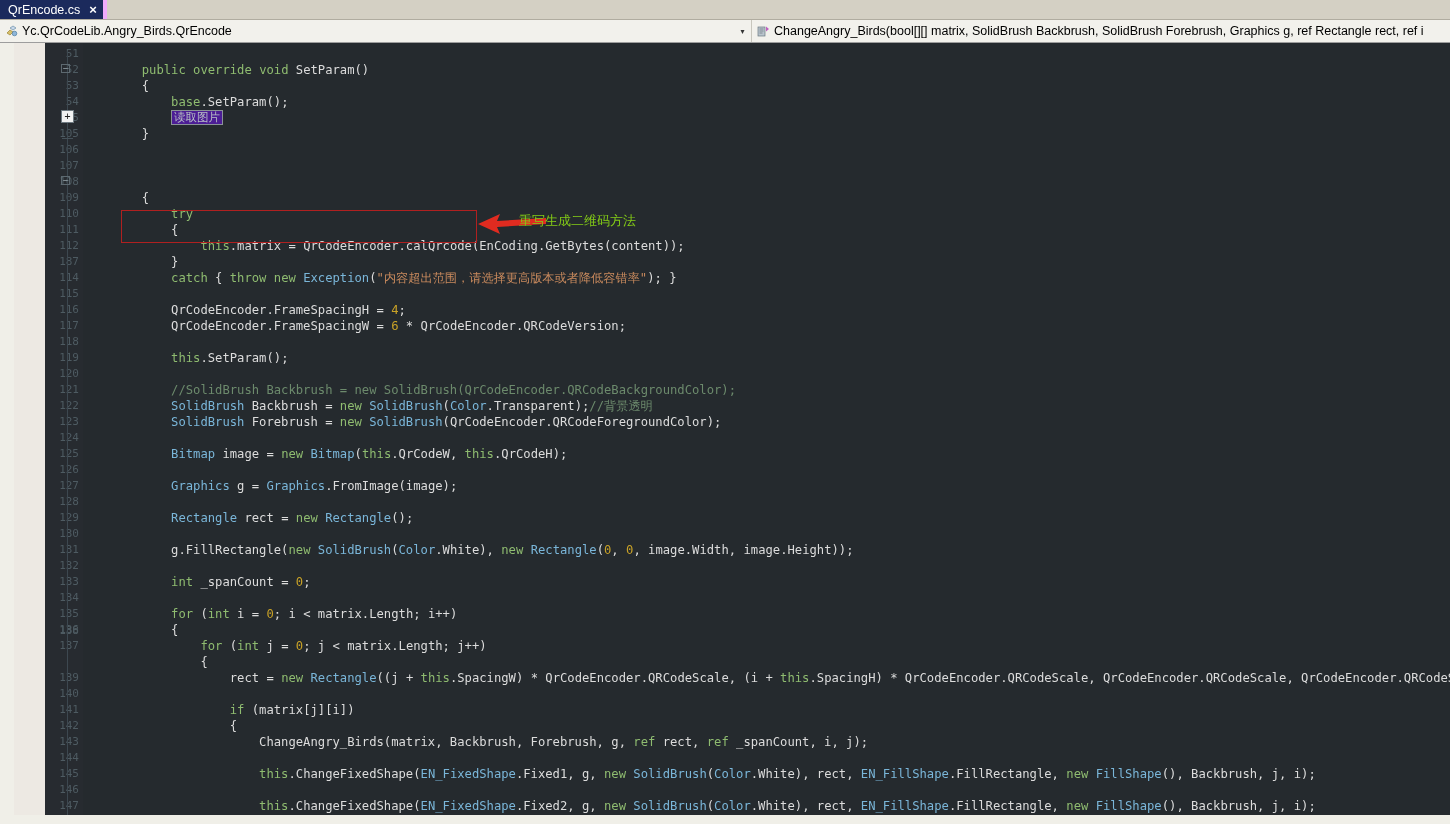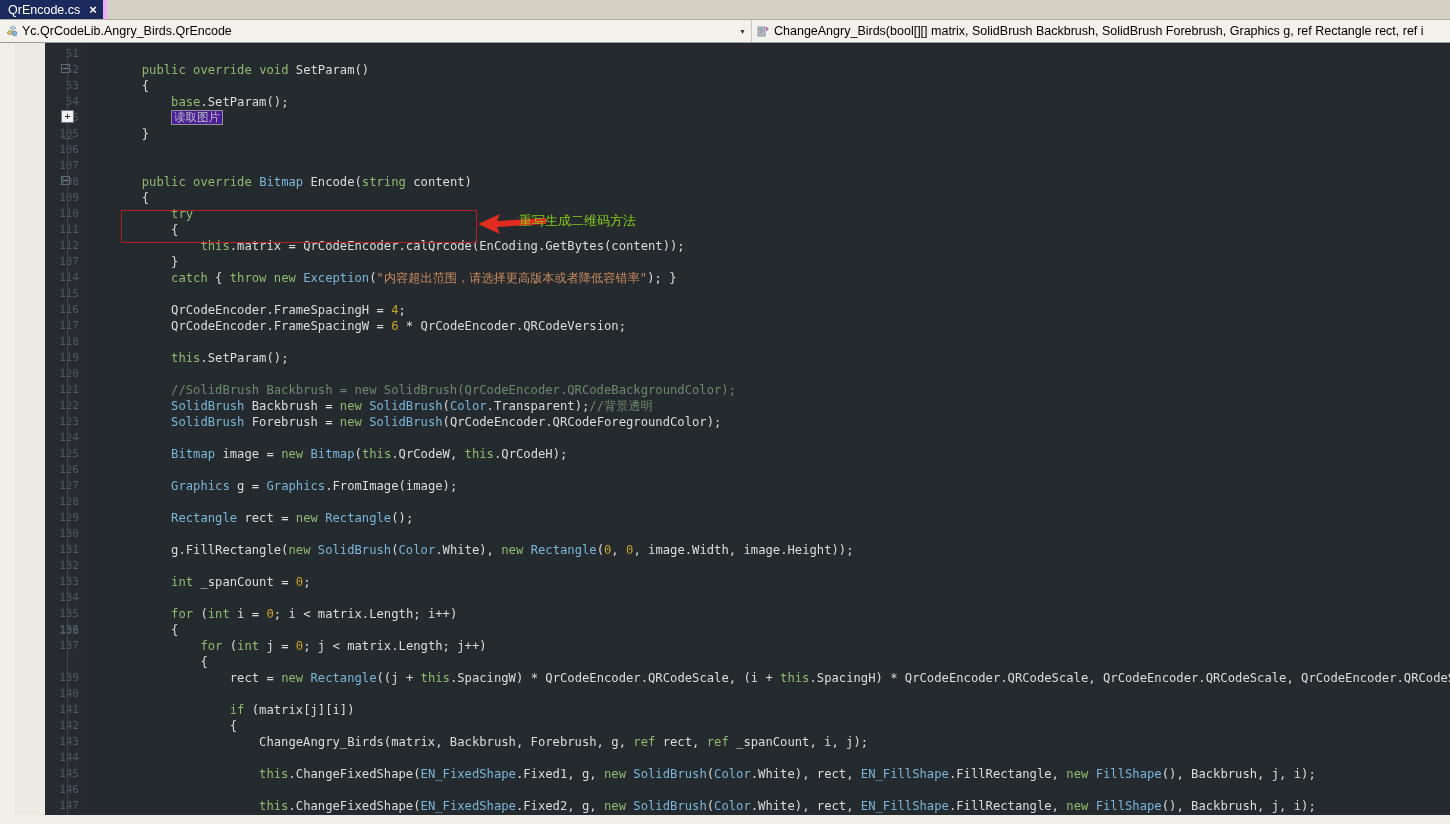--- a/index.html
+++ b/index.html
@@ -328,21 +328,20 @@
     </div>
   <div id="code-area">
       <div class="line" style="top: 3px;"></div>
       <div class="line" style="top: 19px;"><span class="pln">        </span><span class="kw">public</span><span class="pln"> </span><span class="kw">override</span><span class="pln"> </span><span class="kw">void</span><span class="pln"> SetParam()</span></div>
       <div class="line" style="top: 35px;"><span class="pln">        {</span></div>
       <div class="line" style="top: 51px;"><span class="pln">            </span><span class="kw">base</span><span class="pln">.SetParam();</span></div>
       <div class="line" style="top: 67px;"><span class="pln">            </span><span class="collapsed-box">读取图片</span></div>
       <div class="line" style="top: 83px;"><span class="pln">        }</span></div>
       <div class="line" style="top: 99px;"></div>
       <div class="line" style="top: 115px;"></div>
-      <div class="line" style="top: 131px;"><span class="pln">        </span><span class="kw">public</span><span class="pln"> </span><span class="kw">override</span><span class="pln"> </span><span class="typ">Bitmap</span><span class="pln"> Encode(</span><span class="kw">string</span><span class="pln"> content)</span></div>
       <div class="line" style="top: 147px;"><span class="pln">        {</span></div>
       <div class="line" style="top: 163px;"><span class="pln">            </span><span class="kw">try</span></div>
       <div class="line" style="top: 179px;"><span class="pln">            {</span></div>
       <div class="line" style="top: 195px;"><span class="pln">                </span><span class="kw">this</span><span class="pln">.matrix = QrCodeEncoder.calQrcode(EnCoding.GetBytes(content));</span></div>
       <div class="line" style="top: 211px;"><span class="pln">            }</span></div>
       <div class="line" style="top: 227px;"><span class="pln">            </span><span class="kw">catch</span><span class="pln"> { </span><span class="kw">throw</span><span class="pln"> </span><span class="kw">new</span><span class="pln"> </span><span class="typ">Exception</span><span class="pln">(</span><span class="str">"内容超出范围，请选择更高版本或者降低容错率"</span><span class="pln">); }</span></div>
       <div class="line" style="top: 243px;"></div>
       <div class="line" style="top: 259px;"><span class="pln">            QrCodeEncoder.FrameSpacingH = </span><span class="num">4</span><span class="pln">;</span></div>
       <div class="line" style="top: 275px;"><span class="pln">            QrCodeEncoder.FrameSpacingW = </span><span class="num">6</span><span class="pln"> * QrCodeEncoder.QRCodeVersion;</span></div>
       <div class="line" style="top: 291px;"></div>

